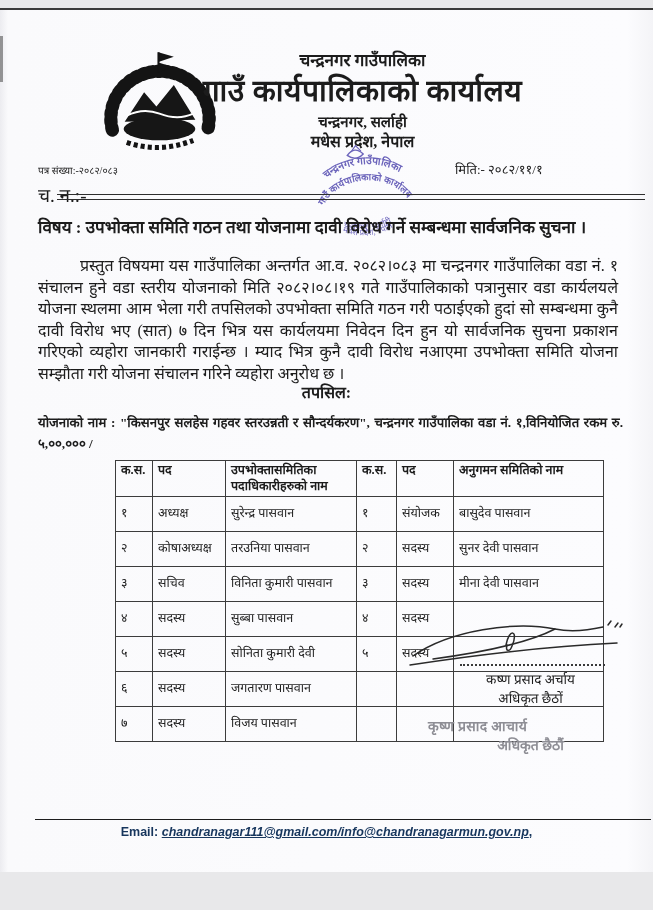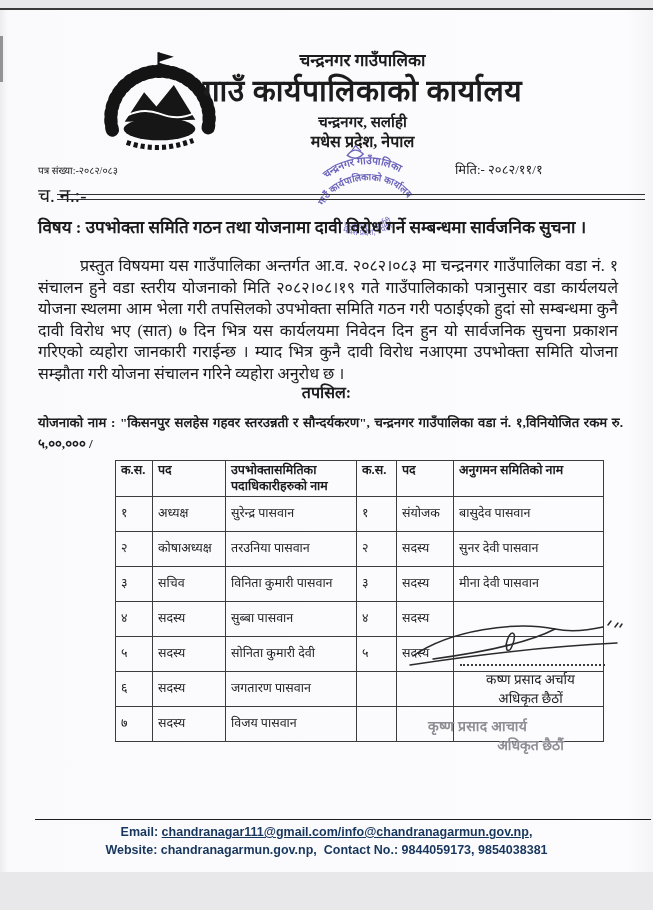--- a/index.html
+++ b/index.html
@@ -54,21 +54,21 @@
   .sig-stamp-name{left:428px;top:708px;width:205px;text-align:left;font-size:14px;
     font-weight:bold;color:#8e8e95;letter-spacing:.3px;}
   .sig-stamp-title{left:428px;top:727px;width:205px;text-align:center;font-size:14px;
     font-weight:bold;color:#8e8e95;}
 
   .footer-rule{left:35px;top:811px;width:616px;height:0;border-top:1.7px solid #1d1d1d;}
   .footer-line{left:0;right:0;text-align:center;font-family:"Liberation Sans","DejaVu Sans",sans-serif;
     font-weight:bold;font-size:12.5px;color:#17365d;white-space:pre-wrap;}
   .footer-email{top:817px;}
   .footer-web{top:835px;}
-  .u{text-decoration:underline;}
+  .u{text-decoration:underline;font-style:italic;}
 </style>
 </head>
 <body>
 
 <div class="paper">
 
   <svg class="abs logo" viewBox="0 0 125 115">
     <path d="M16,80 A48,46 0 1 1 109,80" fill="none" stroke="#141414" stroke-width="13" stroke-dasharray="3 4.5" stroke-linecap="round"></path>
     <path d="M61,24 V4" stroke="#141414" stroke-width="2" fill="none"></path>
     <path d="M61,4 l15,4.5 -15,5 z" fill="#141414"></path>
@@ -214,15 +214,14 @@
     </g>
   </svg>
   <div class="abs sig-dotted"></div>
   <div class="abs sig-title">अधिकृत छैठों</div>
   <div class="abs sig-name">कष्ण प्रसाद अर्चाय</div>
   <div class="abs sig-stamp-name">कृष्ण प्रसाद आचार्य</div>
   <div class="abs sig-stamp-title">अधिकृत छैठौं</div>
 
   <div class="abs footer-rule"></div>
   <div class="abs footer-line footer-email"><span>Email: </span><span class="u">chandranagar111@gmail.com/info@chandranagarmun.gov.np</span><span>,</span></div>
-  <div class="abs footer-line footer-web"><span>Website: </span><span>chandranagarmun.gov.np</span><span>,  Contact No.: 9844059173, 9854038381</span></div>
 
 </div>
 
 </body></html>

